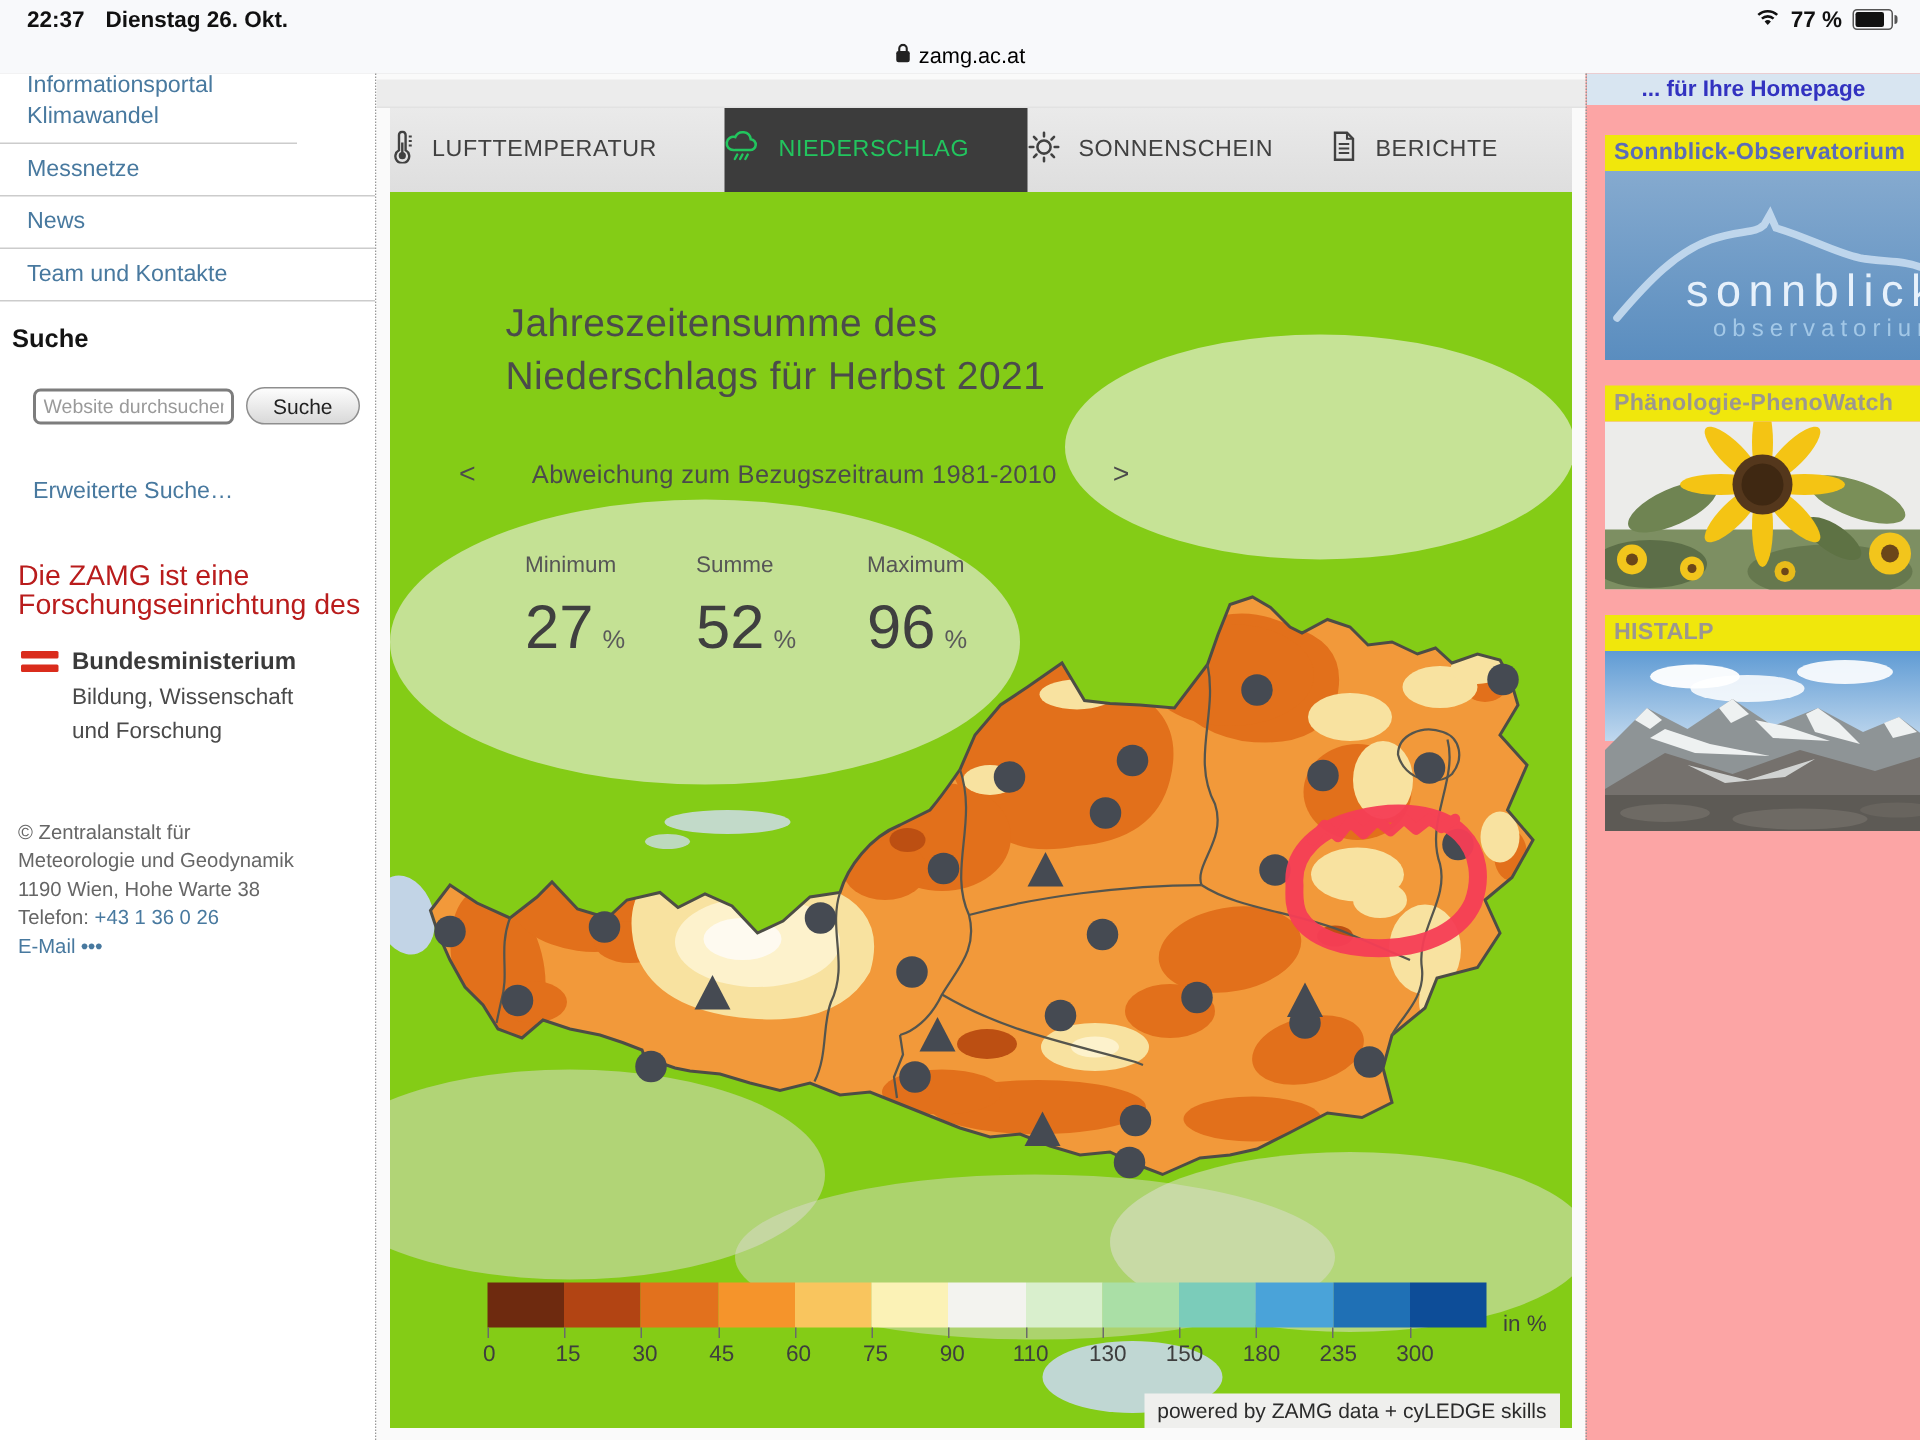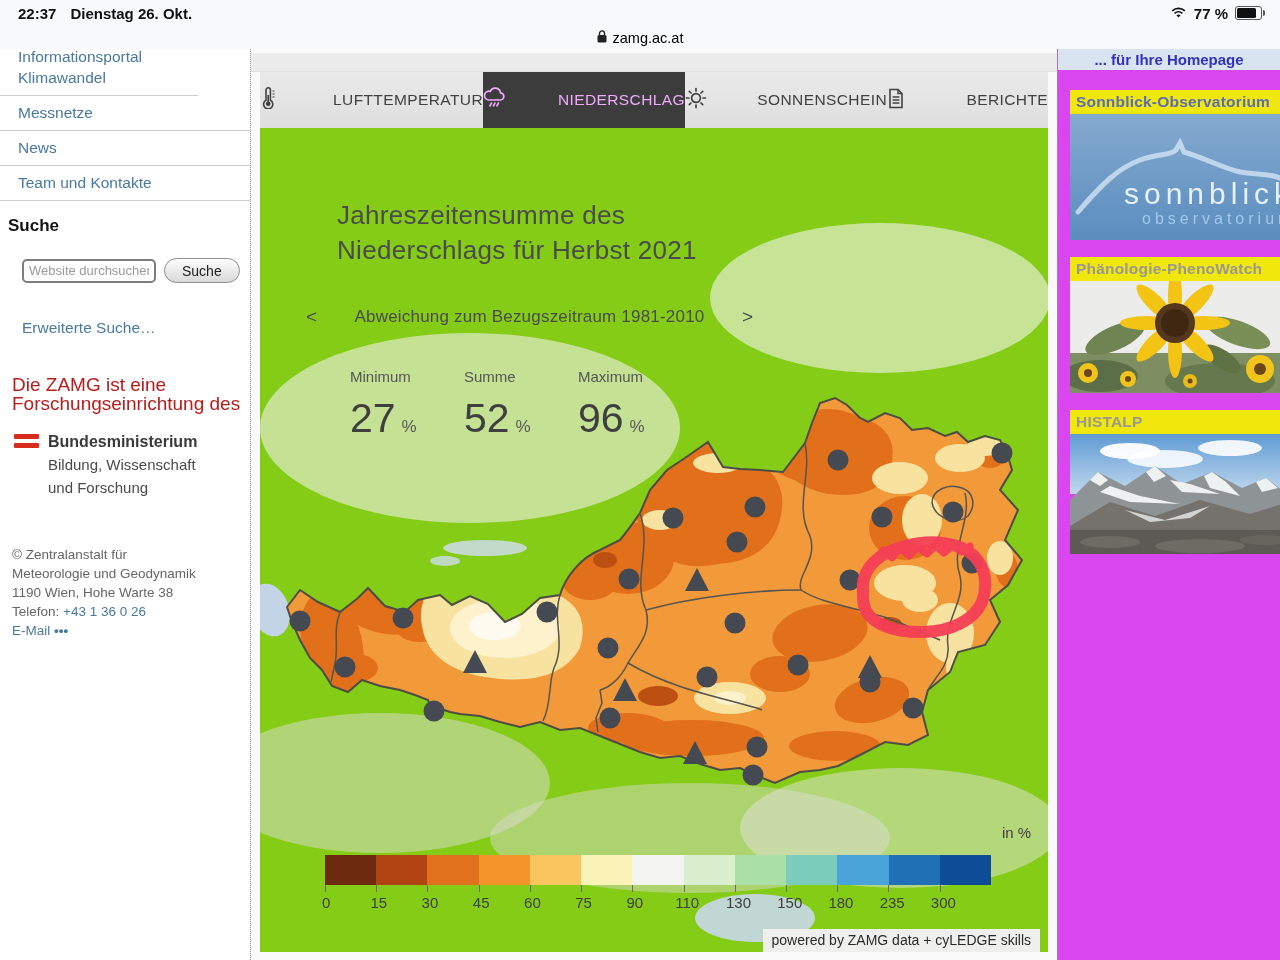--- a/index.html
+++ b/index.html
@@ -16,21 +16,21 @@
            border-bottom:1px solid #d2d2d2;display:flex;align-items:center;justify-content:center;gap:6px;
            font-size:14.5px;color:#000000;}
   .battery{position:relative;width:25px;height:12px;border:1px solid #555;border-radius:3px;}
   .battery .lvl{position:absolute;top:1px;left:1px;bottom:1px;width:76%;background:#111;border-radius:1.5px;}
   .battery .tip{position:absolute;right:-4px;top:3px;width:2.5px;height:6px;background:#555;border-radius:0 2px 2px 0;}
 
   
   .layout{position:absolute;top:49px;left:0;width:1280px;height:911px;display:flex;}
   .sidebar-left{width:250px;border-right:1px dotted #979797;box-sizing:content-box;overflow:hidden;background:#fff;}
   .main{width:806px;background:#fafafa;overflow:hidden;}
-  .sidebar-right{flex:1;border-left:1px dotted #979797;background:#d946ef;overflow:hidden;}
+  .sidebar-right{flex:1;border-left:1px dotted #979797;background:#fca5a5;overflow:hidden;}
 
   
   .nav{margin-top:-9px;}
   .nav-item{padding:6px 10px 7px 18px;font-size:15.5px;line-height:21px;color:#48799f;
             border-bottom:1px solid #ccc;cursor:pointer;}
   .nav-item.two-line{max-width:170px;}
   .suche-heading{margin:15px 0 0 8px;font-size:17px;font-weight:700;color:#141414;}
   .search-row{margin:22px 0 0 22px;display:flex;align-items:center;gap:8px;}
   .search-input{width:120px;height:18px;border:2px solid #7d7d7d;border-radius:5px;padding:1px 5px;
                 font-size:13px;color:#333;background:#fff;outline:none;}
@@ -44,25 +44,25 @@
   .flag .bar{height:5px;background:#da2c1c;border-radius:1px;}
   .flag .gap{height:4px;}
   .ministry-text .name{font-size:16px;font-weight:700;color:#3a3a3a;line-height:23px;}
   .ministry-text .sub{font-size:15px;color:#4a4a4a;line-height:23px;}
   .copyright{margin:46px 0 0 12px;font-size:13.5px;line-height:19px;color:#666;}
   .blue-link{color:#48799f;cursor:pointer;}
 
   
   .substrip{margin-top:4px;height:18px;background:#ececec;border-bottom:1px solid #e2e2e2;}
   .tabbar{margin-left:9px;width:788px;height:56px;display:flex;background:linear-gradient(#eaeaea,#dedede);}
-  .tab{display:flex;align-items:center;justify-content:space-between;gap:12px;color:#414141;cursor:pointer;}
+  .tab{display:flex;align-items:center;justify-content:flex-start;gap:12px;color:#414141;cursor:pointer;}
   .tab .lbl{font-size:15.5px;letter-spacing:.4px;}
   .tab svg{flex:0 0 auto;}
   .tab.t0{width:223px;} .tab.t1{width:202px;} .tab.t2{width:202px;} .tab.t3{width:161px;}
-  .tab.active{background:#3c3c3c;color:#f0abfc;}
+  .tab.active{background:#3c3c3c;color:#22c55e;}
 
   .map-panel{position:relative;margin-left:9px;width:788px;height:824px;background:#84cc16;overflow:hidden;}
   .map-title{position:absolute;left:77px;top:70px;font-size:26px;line-height:35px;color:#4b4b4b;letter-spacing:.3px;}
   .period-nav{position:absolute;left:42px;top:178px;width:455px;display:flex;align-items:center;justify-content:space-between;}
   .chev{font-size:19px;font-weight:300;color:#4b4b4b;cursor:pointer;padding:0 4px;}
   .period-label{font-size:17px;color:#4b4b4b;letter-spacing:.2px;}
   .stats{position:absolute;left:90px;top:240px;display:flex;align-items:center;}
   .stat{width:114px;}
   .stat .s-label{font-size:15px;color:#565656;}
   .stat .s-value{margin-top:10px;font-size:41px;color:#3f3f3f;display:flex;align-items:baseline;}
@@ -70,21 +70,21 @@
 
   .austria-svg{position:absolute;left:0;top:0;}
 
   .legend{position:absolute;left:65px;top:727px;}
   .legend-swatches{display:flex;width:666px;height:30px;}
   .legend-swatches .swatch{flex:1;}
   .legend-ticks{display:flex;width:666px;position:relative;height:30px;}
   .tickcell{position:relative;width:51.23px;}
   .tickmark{position:absolute;left:0;top:0;width:1px;height:7px;background:#6a6a6a;}
   .ticklabel{position:absolute;left:0;top:9px;transform:translateX(-35%);font-size:15px;color:#3e3e3e;}
-  .legend-unit{position:absolute;left:742px;top:696px;font-size:15px;color:#3e3e3e;}
+  .legend-unit{position:absolute;left:742px;top:746px;font-size:15px;color:#3e3e3e;}
   .powered{position:absolute;right:8px;bottom:0;background:#efefed;padding:3px 9px 4px;
            font-size:14px;color:#2b2b2b;}
 
   
   .homepage-strip{height:21px;background:#d8e5f1;display:flex;align-items:center;justify-content:center;
                   font-size:15px;font-weight:700;color:#3232c0;cursor:pointer;}
   .widget{margin-left:12px;width:212px;}
   .w-banner{height:24px;display:flex;align-items:center;padding-left:6px;background:#f0e70c;
             font-size:15.5px;font-weight:700;letter-spacing:.2px;cursor:pointer;}
   .w-banner.blue{color:#5b6cb8;}

